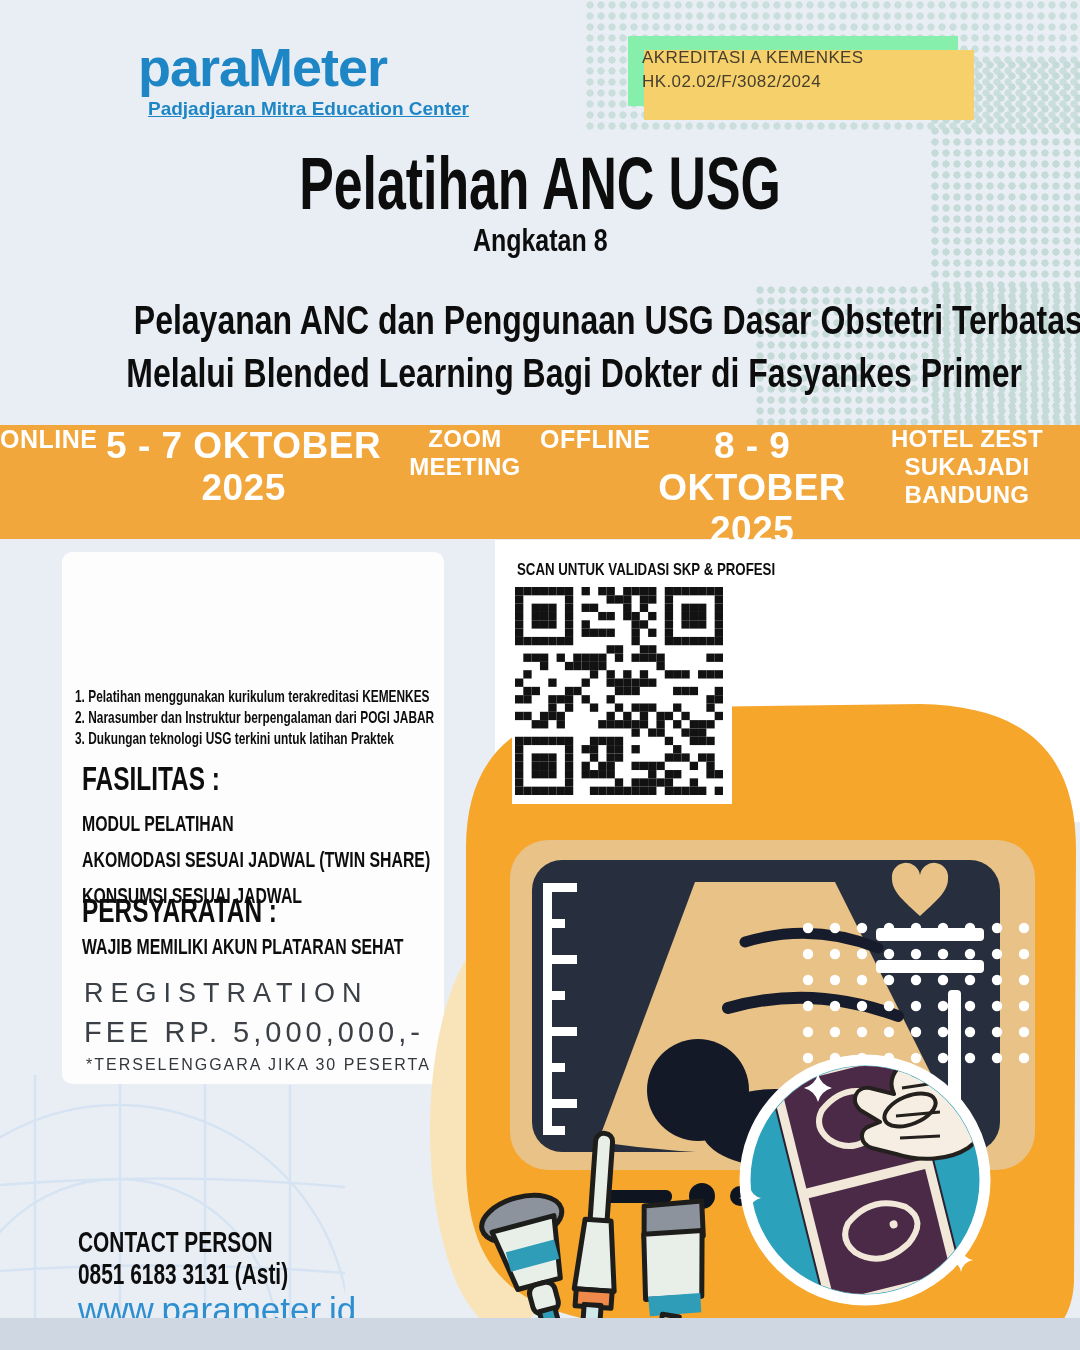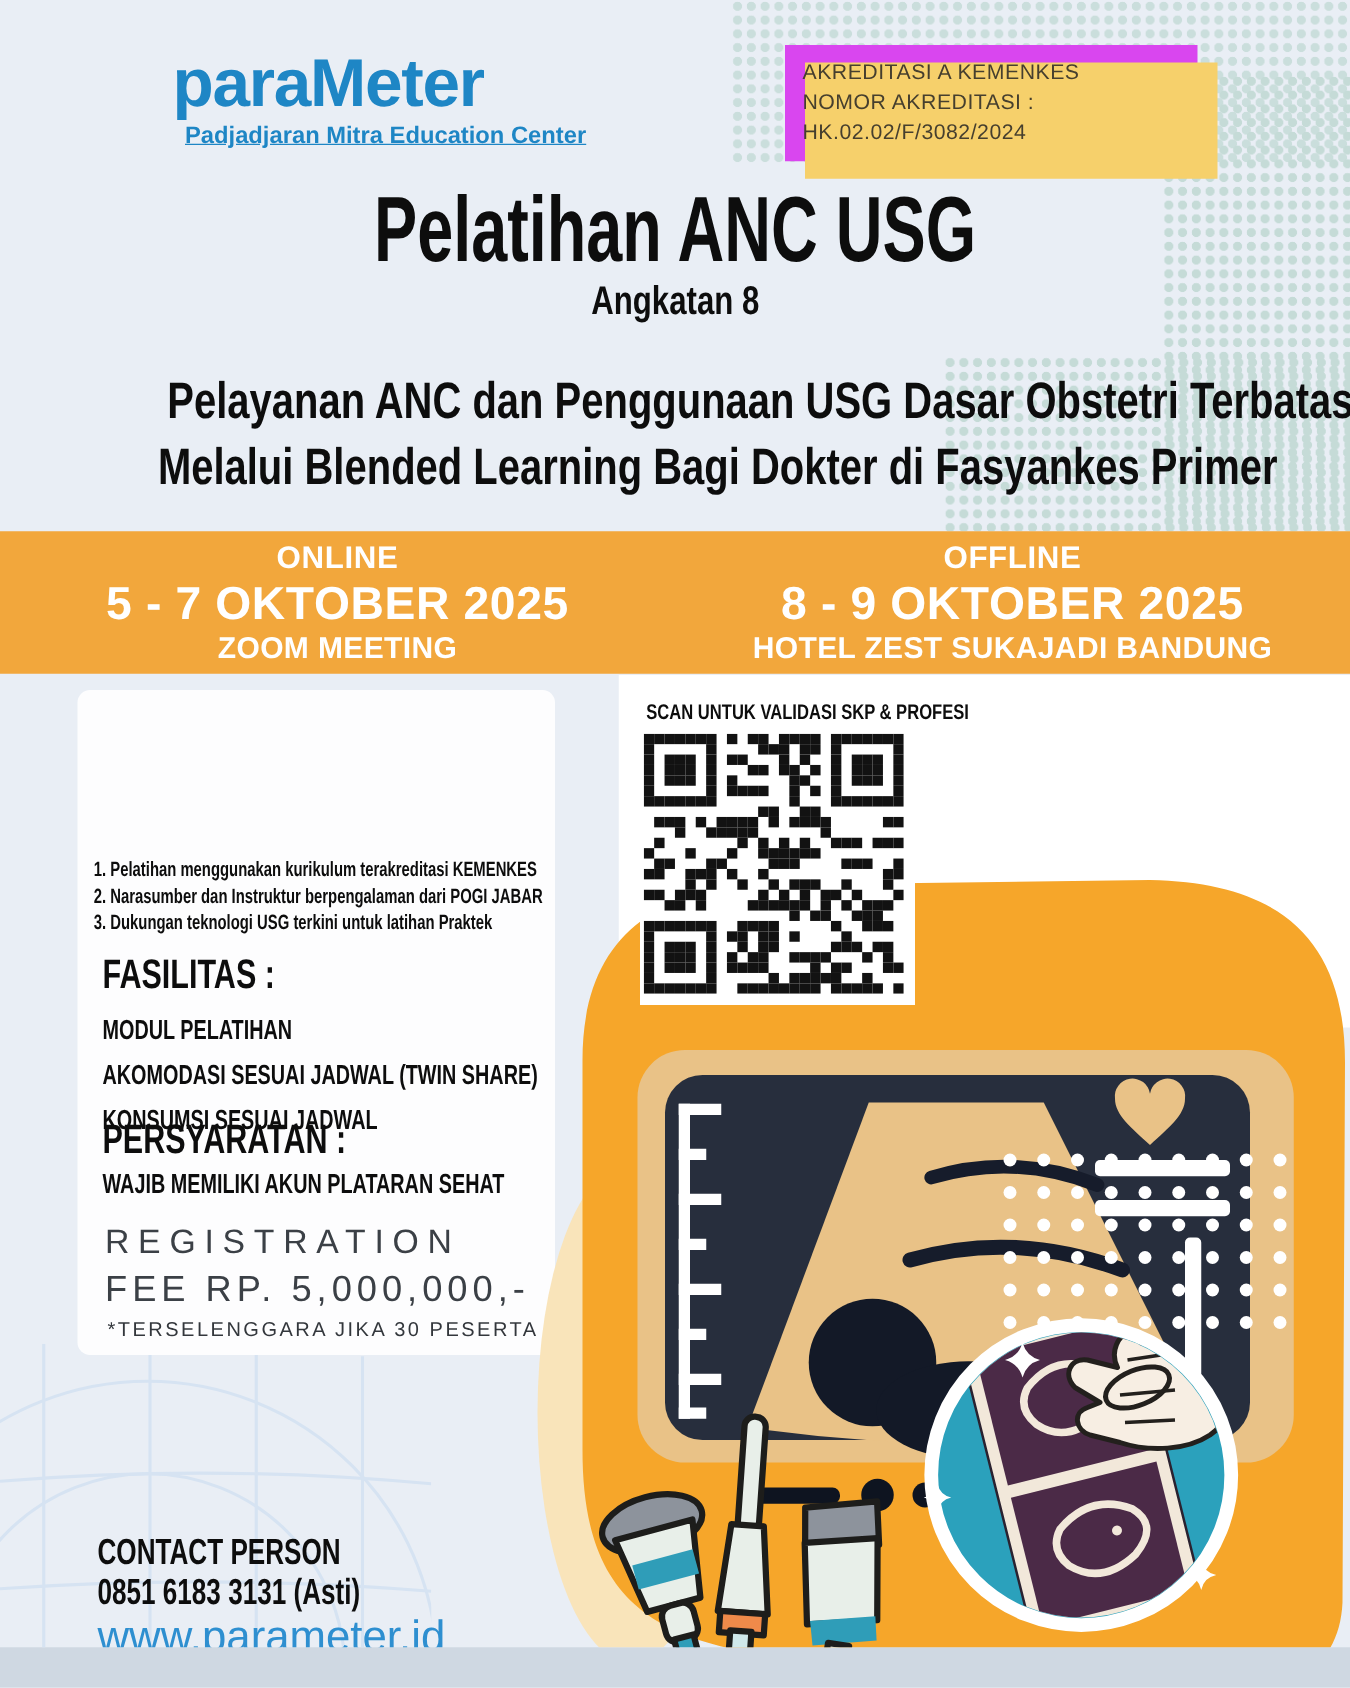--- a/index.html
+++ b/index.html
@@ -16,34 +16,34 @@
     background-size:11px 11px;
   }
   
   .cond{display:inline-block;white-space:nowrap;transform:scaleX(var(--sx,1));transform-origin:left top;}
   .cond-c{display:inline-block;white-space:nowrap;transform:scaleX(var(--sx,1));transform-origin:center top;}
   .blk{font-weight:bold;color:#0d0d0d;}
 
   
   .logo-name{position:absolute;left:138px;top:36px;font-size:54px;font-weight:bold;color:#1e86c5;letter-spacing:-1px;}
   .logo-tag{position:absolute;left:148px;top:98px;font-size:19px;font-weight:bold;color:#1e86c5;text-decoration:underline;}
-  .badge{position:absolute;left:628px;top:36px;width:302px;padding:10px 14px 12px 14px;background:#d946ef;z-index:2;}
+  .badge{position:absolute;left:628px;top:36px;width:302px;padding:10px 14px 12px 14px;background:#86efac;z-index:2;}
   .badge::after{content:"";position:absolute;left:16px;top:14px;width:100%;height:100%;background:#f6d06b;z-index:-1;}
   .badge div{font-size:17px;line-height:1.4;color:#463f2e;font-weight:500;letter-spacing:.4px;}
 
   .title-wrap{position:absolute;left:0;right:0;top:146px;text-align:center;}
   .title{font-size:74px;line-height:76px;}
   .batch-wrap{position:absolute;left:0;right:0;top:222px;text-align:center;}
   .batch{font-size:32px;}
   .sub-wrap{position:absolute;left:0;right:0;top:294px;text-align:center;}
   .sub{font-size:41px;line-height:53px;}
 
   
   .banner{position:absolute;left:0;top:425px;width:1080px;height:114px;background:#f2a73c;display:flex;color:#fff;text-align:center;}
-  .banner .col{flex:1;display:flex;flex-direction:column;justify-content:center;gap:1px;}
+  .banner .col{flex:1;display:flex;flex-direction:row;justify-content:center;gap:1px;}
   .b-mode{font-size:25px;font-weight:800;letter-spacing:.5px;}
   .b-date{font-size:37px;font-weight:800;letter-spacing:.5px;}
   .b-venue{font-size:24px;font-weight:800;letter-spacing:.3px;}
 
   
   .panel-left{position:absolute;left:62px;top:552px;width:382px;height:532px;background:#fdfdfe;border-radius:10px;}
   .panel-right{position:absolute;left:495px;top:540px;width:585px;height:282px;background:#ffffff;border-radius:0 0 0 18px;}
 
   .why-h{position:absolute;left:78px;top:562px;font-size:35px;line-height:44px;}
   .why-list{position:absolute;left:75px;top:686px;font-size:16.5px;line-height:21px;}
@@ -88,21 +88,20 @@
       <path d="M0 110 Q 170 96 345 112"></path>
       <path d="M0 196 Q 170 184 345 198"></path>
     </g>
   </svg>
 
   <div class="logo-name">paraMeter</div>
   <div class="logo-tag">Padjadjaran Mitra Education Center</div>
 
   <div class="badge">
     <div>AKREDITASI A KEMENKES</div>
-    <div>NOMOR AKREDITASI :</div>
     <div>HK.02.02/F/3082/2024</div>
   </div>
 
   <div class="title-wrap"><span class="cond-c blk title" style="--sx:.7;">Pelatihan ANC USG</span></div>
   <div class="batch-wrap"><span class="cond-c blk batch" style="--sx:.78;">Angkatan 8</span></div>
   <div class="sub-wrap">
     <div><span class="cond-c blk sub" style="--sx:.78;">Pelayanan ANC dan Penggunaan USG Dasar Obstetri Terbatas</span></div>
     <div><span class="cond-c blk sub" style="--sx:.78;">Melalui Blended Learning Bagi Dokter di Fasyankes Primer</span></div>
   </div>
 

